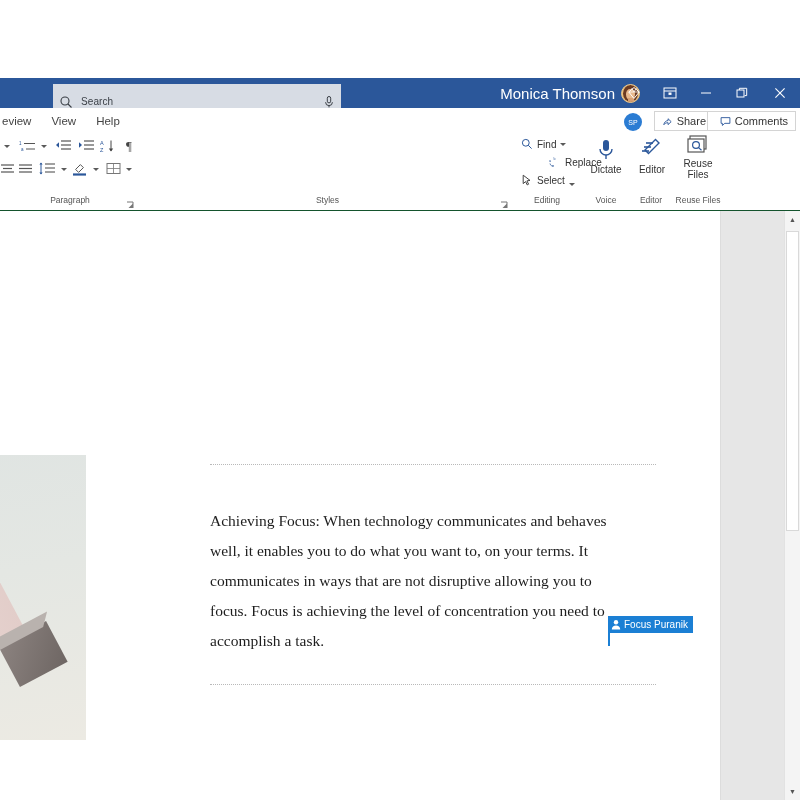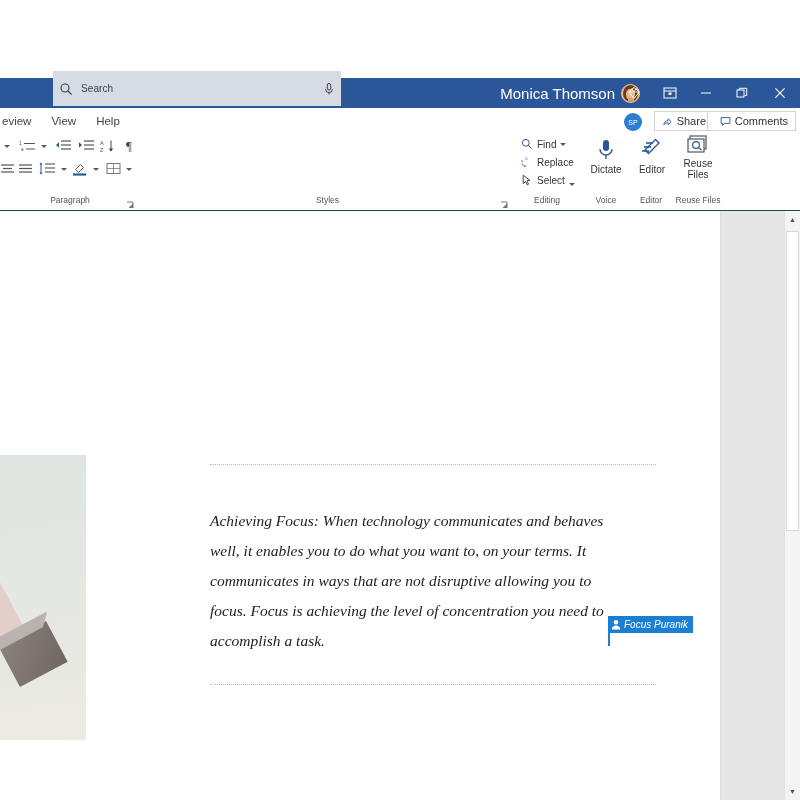--- a/index.html
+++ b/index.html
@@ -22,21 +22,21 @@
   .titlebar {
     position: absolute;
     left: 0; top: 78px;
     width: 800px; height: 30px;
     background: #2b579a;
     display: flex;
     align-items: center;
   }
   .searchbox {
     position: absolute;
-    left: 53px; top: 71px;
+    left: 53px; top: 84px;
     width: 288px; height: 35px;
     background: #d7dce4;
     display: flex;
     align-items: center;
     padding: 0 6px;
     box-sizing: border-box;
   }
   .searchbox .sicon { width: 14px; height: 14px; flex: none; }
   .searchbox .stext {
     flex: 1;
@@ -283,21 +283,20 @@
     color: #555;
   }
 
   
   .docarea {
     position: absolute;
     left: 0; top: 211px;
     width: 784px; height: 589px;
     background: #e6e6e6;
     overflow: hidden;
-    font-style: italic;
   }
   .page {
     position: absolute;
     left: -90px; top: 0;
     width: 810px;
     height: 589px;
     background: #ffffff;
     box-shadow: 0 0 0 1px #dcdcdc;
   }
   .doc-title {
@@ -632,21 +631,21 @@
     <span class="gsep" style="left:722px;"></span>
 
     <span class="ed-item" style="left:521px; top:4px;">
       <svg width="12" height="12" viewBox="0 0 12 12">
         <circle cx="4.8" cy="4.8" r="3.4" fill="none" stroke="#2b579a" stroke-width="1"></circle>
         <line x1="7.3" y1="7.3" x2="10.6" y2="10.6" stroke="#2b579a" stroke-width="1"></line>
       </svg>
       <span>Find</span>
       <i class="caret"></i>
     </span>
-    <span class="ed-item" style="left:521px; top:22px;">
+    <span class="ed-item" style="left:549px; top:22px;">
       <svg width="12" height="12" viewBox="0 0 12 12">
         <text x="0" y="6" font-size="5" fill="#2b579a" font-family="Liberation Serif">a</text>
         <text x="4.5" y="4" font-size="4" fill="#2b579a" font-family="Liberation Serif">b</text>
         <text x="3" y="11" font-size="4" fill="#2b579a" font-family="Liberation Serif">c</text>
         <path d="M1 7.5a3 3 0 0 0 4 2.4" fill="none" stroke="#2b579a" stroke-width=".8"></path>
       </svg>
       <span>Replace</span>
     </span>
     <span class="ed-item" style="left:521px; top:40px;align-items:flex-end;">
       <svg width="12" height="12" viewBox="0 0 12 12">

